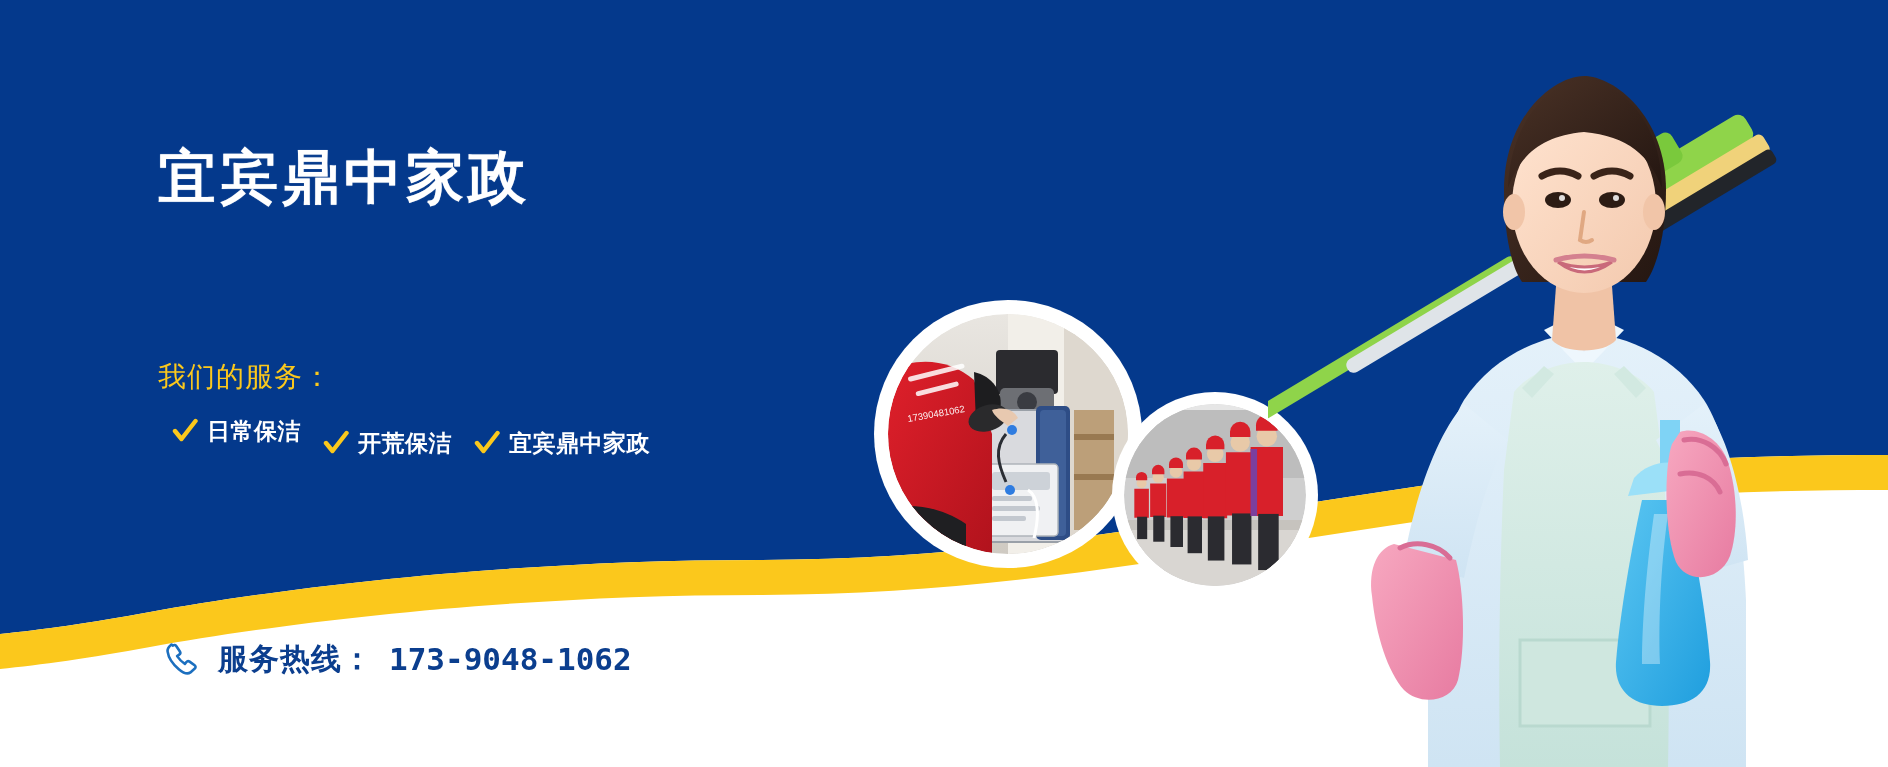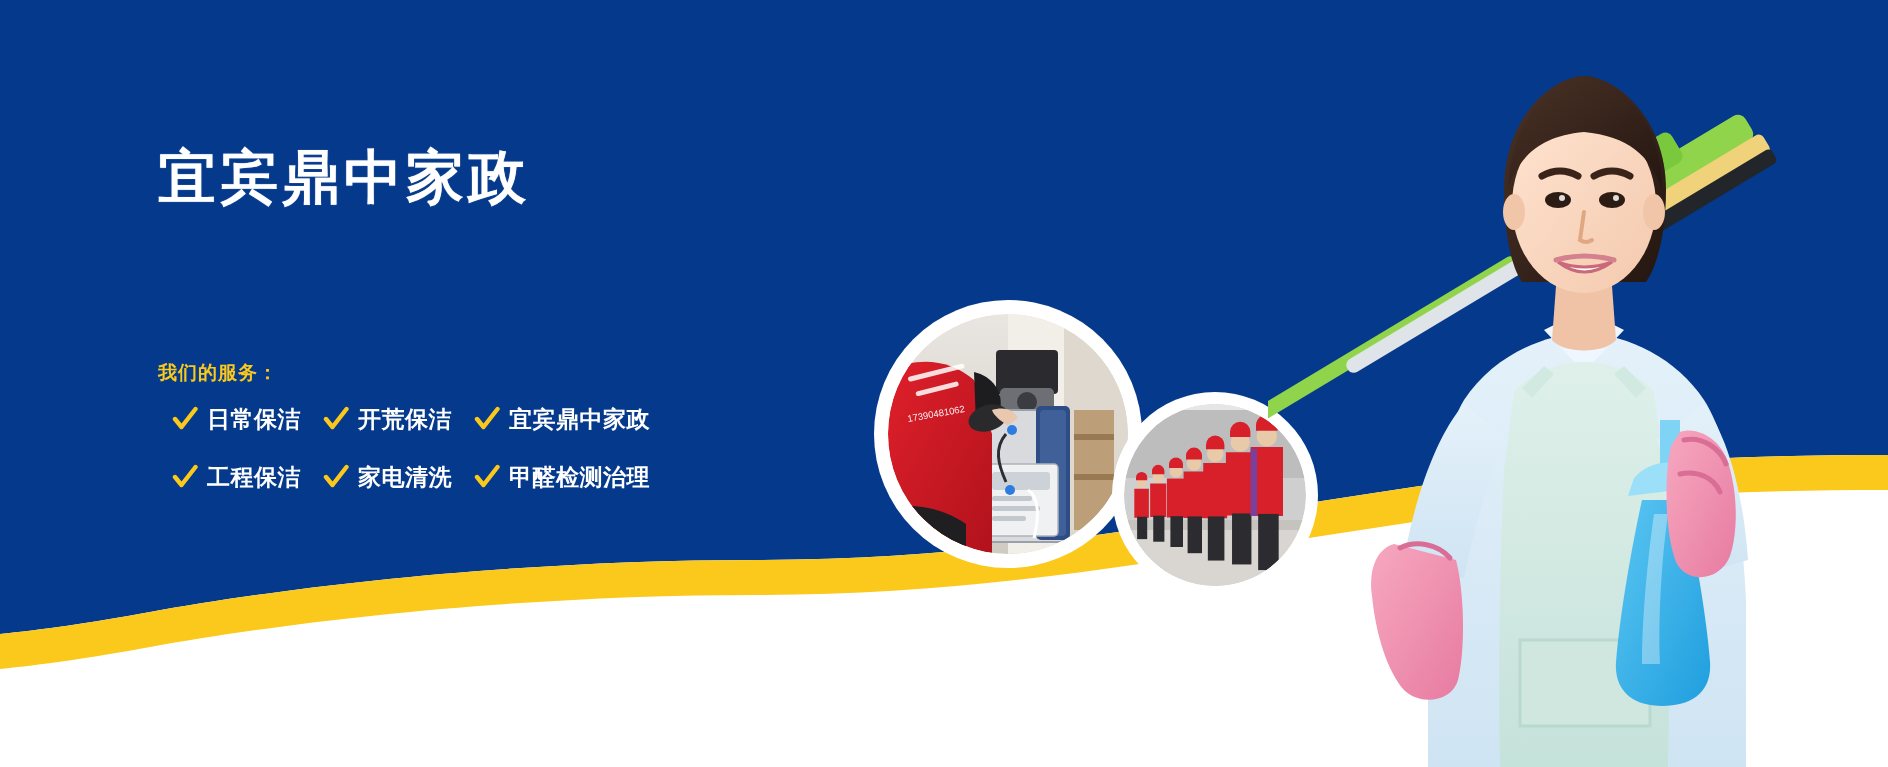--- a/index.html
+++ b/index.html
@@ -42,51 +42,51 @@
     position: absolute; left: 158px; top: 260px;
     font-size: 40px;
     font-weight: 500;
     color: #ffffff;
     letter-spacing: 2px;
     line-height: 1;
     white-space: nowrap;
   }
   .svc-label {
     position: absolute; left: 158px; top: 363px;
-    font-size: 19px;
-    font-weight: 700;
+    font-size: 28px;
+    font-weight: 400;
     color: #FBC81C;
     letter-spacing: 1px;
     line-height: 1;
     white-space: nowrap;
   }
   .svc-rows {
     position: absolute; left: 172px; top: 406px;
     display: flex; flex-direction: column;
-    gap: 32px;
+    gap: 10px;
   }
   .svc-row { display: flex; align-items: center; }
   .svc-item {
     display: flex; align-items: center;
     white-space: nowrap;
   }
   .svc-item .tick {
     width: 26px; height: 26px;
     margin-right: 9px;
     flex: none;
     display: block;
   }
   .svc-item .txt {
     font-size: 23px;
     font-weight: 700;
     color: #ffffff;
     letter-spacing: .5px;
     line-height: 1;
   }
-  .svc-row .svc-item + .svc-item { margin-left: 22px; }
+  .svc-row .svc-item + .svc-item { margin-left: 22px; margin-top: 24px; }
 
   .hotline {
     position: absolute; left: 160px; top: 638px;
     display: flex; align-items: center;
     white-space: nowrap;
   }
   .hotline .phone-ico {
     width: 42px; height: 42px; flex: none;
     margin-right: 16px;
     display: block;
@@ -182,43 +182,34 @@
           <span class="txt">开荒保洁</span>
         </div>
         <div class="svc-item">
           <svg class="tick" viewBox="0 0 26 26">
             <path d="M3 13 L9.5 21 L23.5 3" fill="none" stroke="#FBC81C" stroke-width="4.4" stroke-linecap="round" stroke-linejoin="round"></path>
           </svg>
           <span class="txt">宜宾鼎中家政</span>
         </div>
       </div>
 
-      <div class="svc-row">
-        <div class="svc-item">
-          <svg class="tick" viewBox="0 0 26 26">
-            <path d="M3 13 L9.5 21 L23.5 3" fill="none" stroke="#FBC81C" stroke-width="4.4" stroke-linecap="round" stroke-linejoin="round"></path>
-          </svg>
-          <span class="txt">工程保洁</span>
-        </div>
-        <div class="svc-item">
-          <svg class="tick" viewBox="0 0 26 26">
-            <path d="M3 13 L9.5 21 L23.5 3" fill="none" stroke="#FBC81C" stroke-width="4.4" stroke-linecap="round" stroke-linejoin="round"></path>
-          </svg>
-          <span class="txt">家电清洗</span>
-        </div>
-        <div class="svc-item">
-          <svg class="tick" viewBox="0 0 26 26">
-            <path d="M3 13 L9.5 21 L23.5 3" fill="none" stroke="#FBC81C" stroke-width="4.4" stroke-linecap="round" stroke-linejoin="round"></path>
-          </svg>
-          <span class="txt">甲醛检测治理</span>
-        </div>
-      </div>
 
     </div>
 
+    <div class="hotline">
+      <svg class="phone-ico" viewBox="0 0 42 42">
+        <path d="M11.5 6.5 C9 8.6 7.2 11.2 7.6 13.6 C8.4 19.2 13.2 26.5 18.8 31.2
+                 C23 34.7 27.8 36.3 30.4 34.4 L34.8 30.6 C35.9 29.6 35.8 28.2 34.6 27.3
+                 L29.6 23.6 C28.5 22.8 27.2 23 26.4 24 L24.9 25.9
+                 C22.4 24.3 19.1 21.1 17.1 18.1 L19.2 16.7 C20.3 16 20.6 14.7 19.9 13.5
+                 L16.4 8.2 C15.5 6.9 14.1 6.7 13 7.6 Z" fill="none" stroke="#1C6FBF" stroke-width="2.6" stroke-linecap="round" stroke-linejoin="round"></path>
+      </svg>
+      <span class="ht-label">服务热线：</span>
+      <span class="ht-number">173-9048-1062</span>
+    </div>
 
   </div>
 
   <div class="photo-circle" id="photo-a">
     <div class="inner">
       <svg class="ph-svg" viewBox="0 0 240 240">
         <defs>
           <clipPath id="clipA">
               <circle cx="120" cy="120" r="120"></circle>
             </clipPath>

